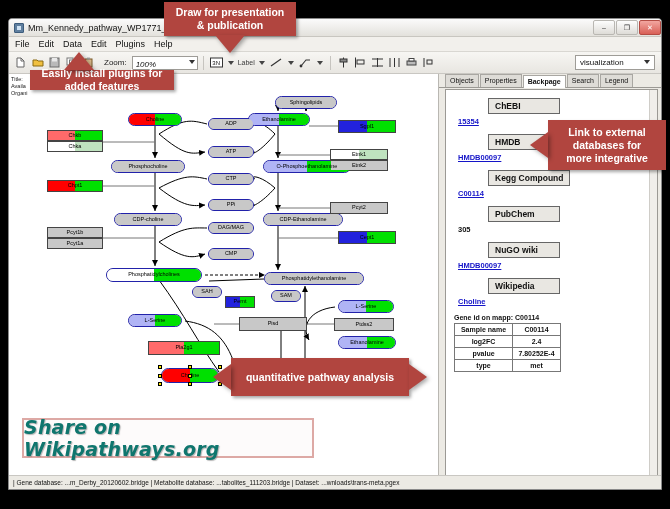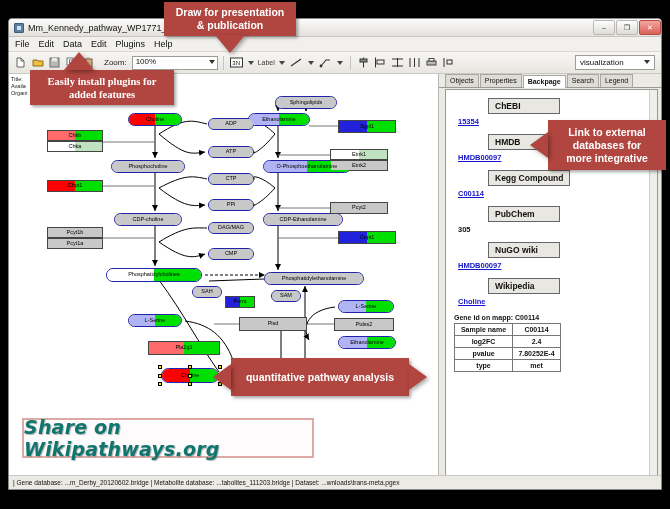--- a/index.html
+++ b/index.html
@@ -67,23 +67,23 @@
     gap:2px; position:relative;
   }
   .tool-btn{
     width:15px;height:16px;
     display:flex;align-items:center;justify-content:center;
     font-size:9px; color:#4a4a4a;
   }
   .tool-sep{ width:1px;height:14px;background:#c6c4bf;margin:0 3px;}
   .zoom-label{ font-size:8px; color:#222; margin:0 3px 0 6px;}
   #zoom-combo{
-    width:86px;height:14px; background:#fff;
-    border:1px solid #9e9c97; display:flex;align-items:flex-start;
-    font-size:8px; padding-left:3px; color:#111; position:relative;
+    width:66px;height:14px; background:#fff;
+    border:1px solid #9e9c97; display:flex;align-items:flex-end;
+    font-size:8px; padding-left:3px; color:#111; position:relative;font-style:italic;
   }
   #zoom-combo .arrow{
     position:absolute; right:2px; top:3px;
     width:0;height:0;border-left:3px solid transparent;border-right:3px solid transparent;
     border-top:4px solid #333;
   }
   .dd-arrow{
     width:0;height:0;border-left:3px solid transparent;border-right:3px solid transparent;
     border-top:4px solid #444; margin:0 2px;
   }
@@ -722,21 +722,21 @@
     <span>| Gene database: ...m_Derby_20120602.bridge | Metabolite database: ...tabolites_111203.bridge | Dataset: ...wnloads\trans-meta.pgex</span>
   </div>
 </div>
 
 <div class="callout" id="callout-draw" style="left:164px;top:2px;width:132px;height:34px;flex-direction:column;">
   <span>Draw for presentation</span>
   <span>&amp; publication</span>
 </div>
 <div class="arrow-down" style="left:215px;top:35px;"></div>
 
-<div class="callout" id="callout-plugins" style="left:30px;top:70px;width:144px;height:35px;flex-direction:column;font-family:Liberation Serif, serif;">
+<div class="callout" id="callout-plugins" style="left:30px;top:70px;width:144px;height:20px;flex-direction:column;">
   <span>Easily install plugins for</span>
   <span>added features</span>
 </div>
 <div class="arrow-up" style="left:64px;top:52px;"></div>
 
 <div class="callout" id="callout-links" style="left:548px;top:120px;width:118px;height:50px;flex-direction:column;">
   <span>Link  to external</span>
   <span>databases  for</span>
   <span>more integrative</span>
 </div>

